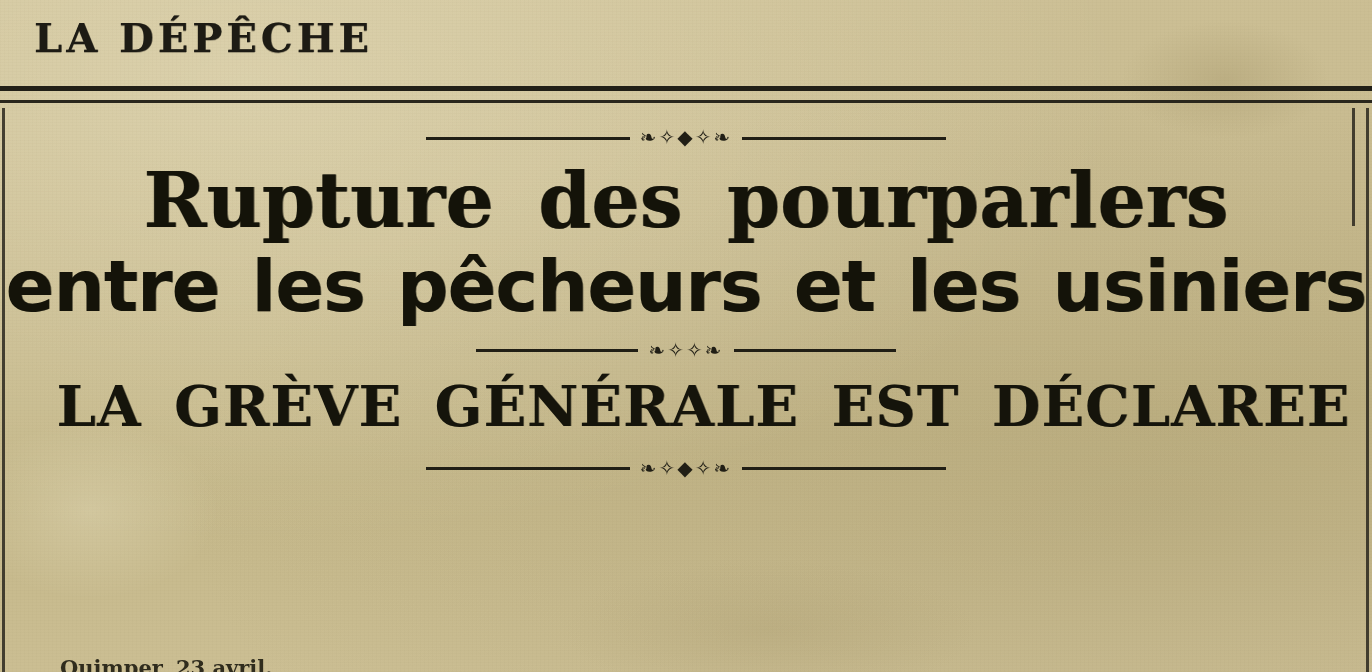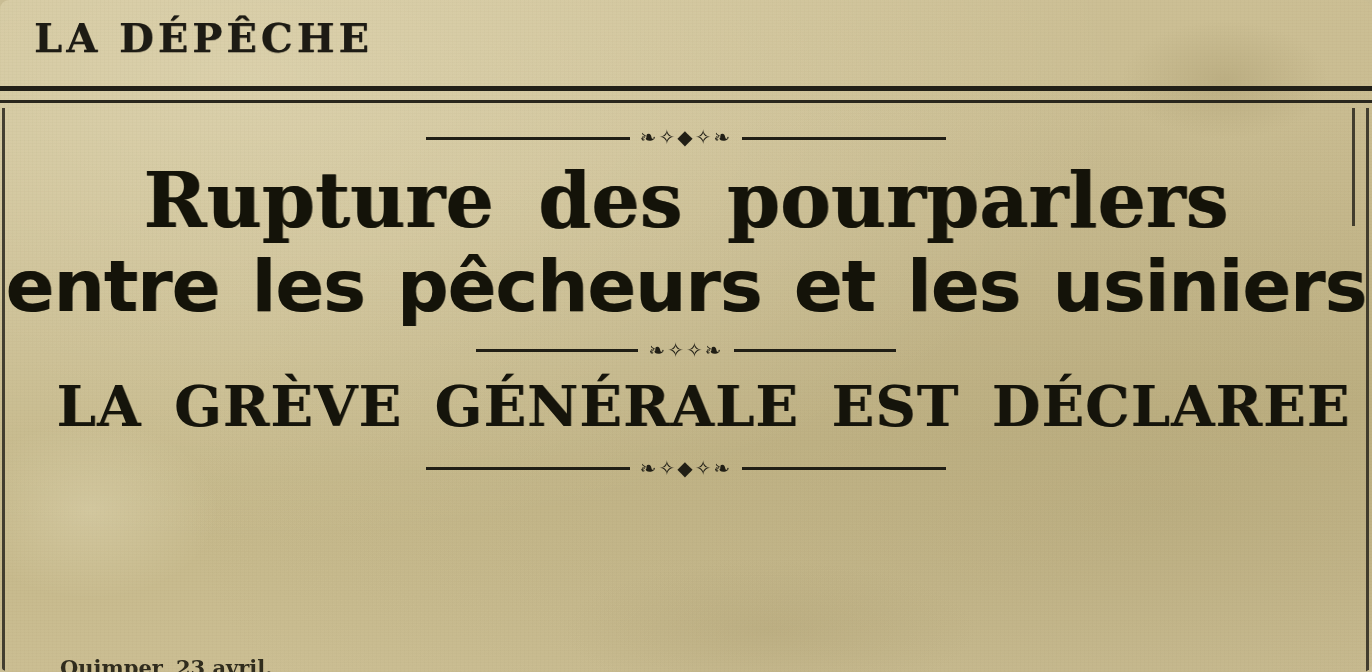--- a/index.html
+++ b/index.html
@@ -18,21 +18,20 @@
   .page {
     position: relative;
     width: 1372px;
     height: 672px;
     background:
       radial-gradient(ellipse at 18% 12%, rgba(255,250,225,0.30), rgba(255,250,225,0) 55%),
       radial-gradient(ellipse at 85% 75%, rgba(140,125,80,0.22), rgba(140,125,80,0) 60%),
       radial-gradient(ellipse at 50% 45%, rgba(205,192,150,0.35), rgba(180,166,120,0) 70%),
       linear-gradient(176deg, #cdc096 0%, #c9bc91 35%, #c4b789 65%, #cfc298 100%);
     overflow: hidden;
-    border-radius: 9px;
   }
   .grain {
     position: absolute;
     inset: 0;
     pointer-events: none;
     opacity: .5;
     background-image:
       repeating-linear-gradient(0deg, rgba(120,105,65,0.05) 0px, rgba(120,105,65,0.05) 1px, rgba(255,255,255,0) 1px, rgba(255,255,255,0) 3px),
       repeating-linear-gradient(90deg, rgba(120,105,65,0.04) 0px, rgba(120,105,65,0.04) 1px, rgba(255,255,255,0) 1px, rgba(255,255,255,0) 4px);
   }

